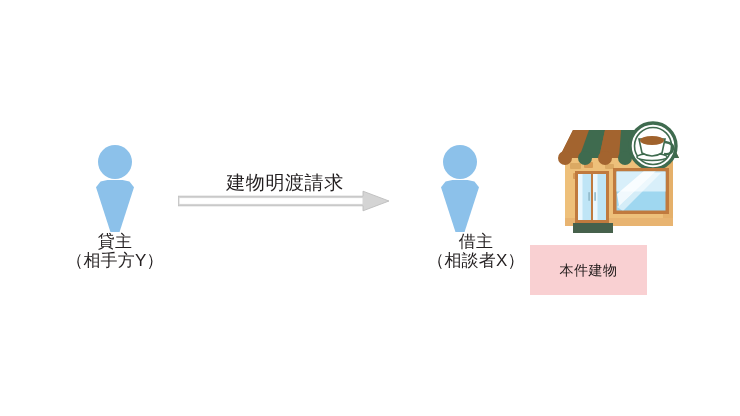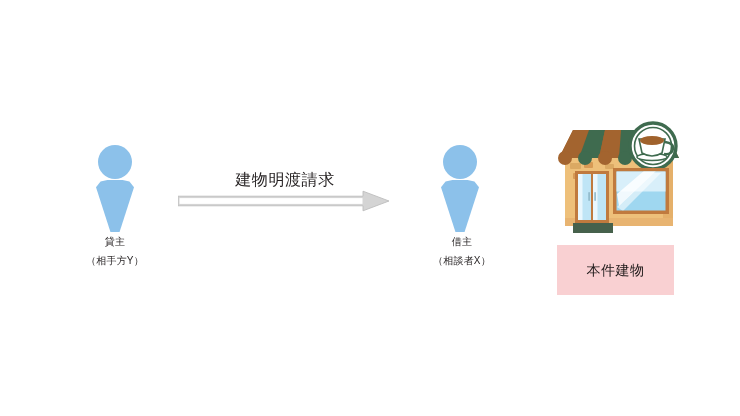--- a/index.html
+++ b/index.html
@@ -47,37 +47,37 @@
     height: 52px;
     background: #8cc1ea;
     clip-path: polygon(0% 14%, 12% 3%, 30% 0%, 50% 0%, 70% 0%, 88% 3%, 100% 14%, 62% 100%, 50% 100%, 38% 100%);
     border-radius: 6px 6px 0 0;
   }
 
   .person-label {
     position: absolute;
     width: 180px;
     text-align: center;
-    font-size: 10px;
+    font-size: 17px;
     line-height: 19px;
     letter-spacing: 0.2px;
     color: #231f20;
     white-space: nowrap;
   }
   .person-label .l2 { display: block; }
 
   
   .arrow-wrap {
     position: absolute;
   }
   .arrow-label {
     position: absolute;
     width: 260px;
     text-align: center;
-    font-size: 16px;
+    font-size: 19px;
     letter-spacing: 0.6px;
     color: #231f20;
     white-space: nowrap;
   }
 
   
   .pink-box {
     position: absolute;
     background: #f9d0d2;
     display: flex;
@@ -120,21 +120,21 @@
 
       <rect x="1.5" y="8.1" width="183" height="5.8" fill="#ffffff"></rect>
     </svg>
   </div>
 
   <div class="person" style="left:430px; top:145px;">
     <div class="head"></div>
     <div class="body"></div>
   </div>
 
-  <div class="person-label" style="left:372px; top:232px;">
+  <div class="person-label" style="left:386px; top:232px;">
     <span>借主</span>
     <span class="l2">（相談者X）</span>
   </div>
 
   <div class="shop" style="left:553px; top:112px; width:130px; height:125px;">
     <svg width="130" height="125" viewBox="0 0 130 125">
 
       <rect x="12" y="46" width="108" height="68" rx="1" fill="#eec07a"></rect>
 
       <rect x="110" y="46" width="10" height="68" fill="#e5b06a"></rect>
@@ -210,17 +210,17 @@
         <rect x="38" y="62" width="2" height="46" fill="#c07a3e"></rect>
 
         <rect x="35.3" y="80" width="1.6" height="9" rx="0.8" fill="#8fb8c9"></rect>
         <rect x="41.3" y="80" width="1.6" height="9" rx="0.8" fill="#8fb8c9"></rect>
       </g>
 
       <rect x="20" y="111" width="40" height="10" fill="#46614c"></rect>
     </svg>
   </div>
 
-  <div class="pink-box" style="left:557px; top:245px; width:117px; height:50px;">
+  <div class="pink-box" style="left:530px; top:245px; width:117px; height:50px;">
     <span>本件建物</span>
   </div>
 
 </div>
 
 </body></html>

